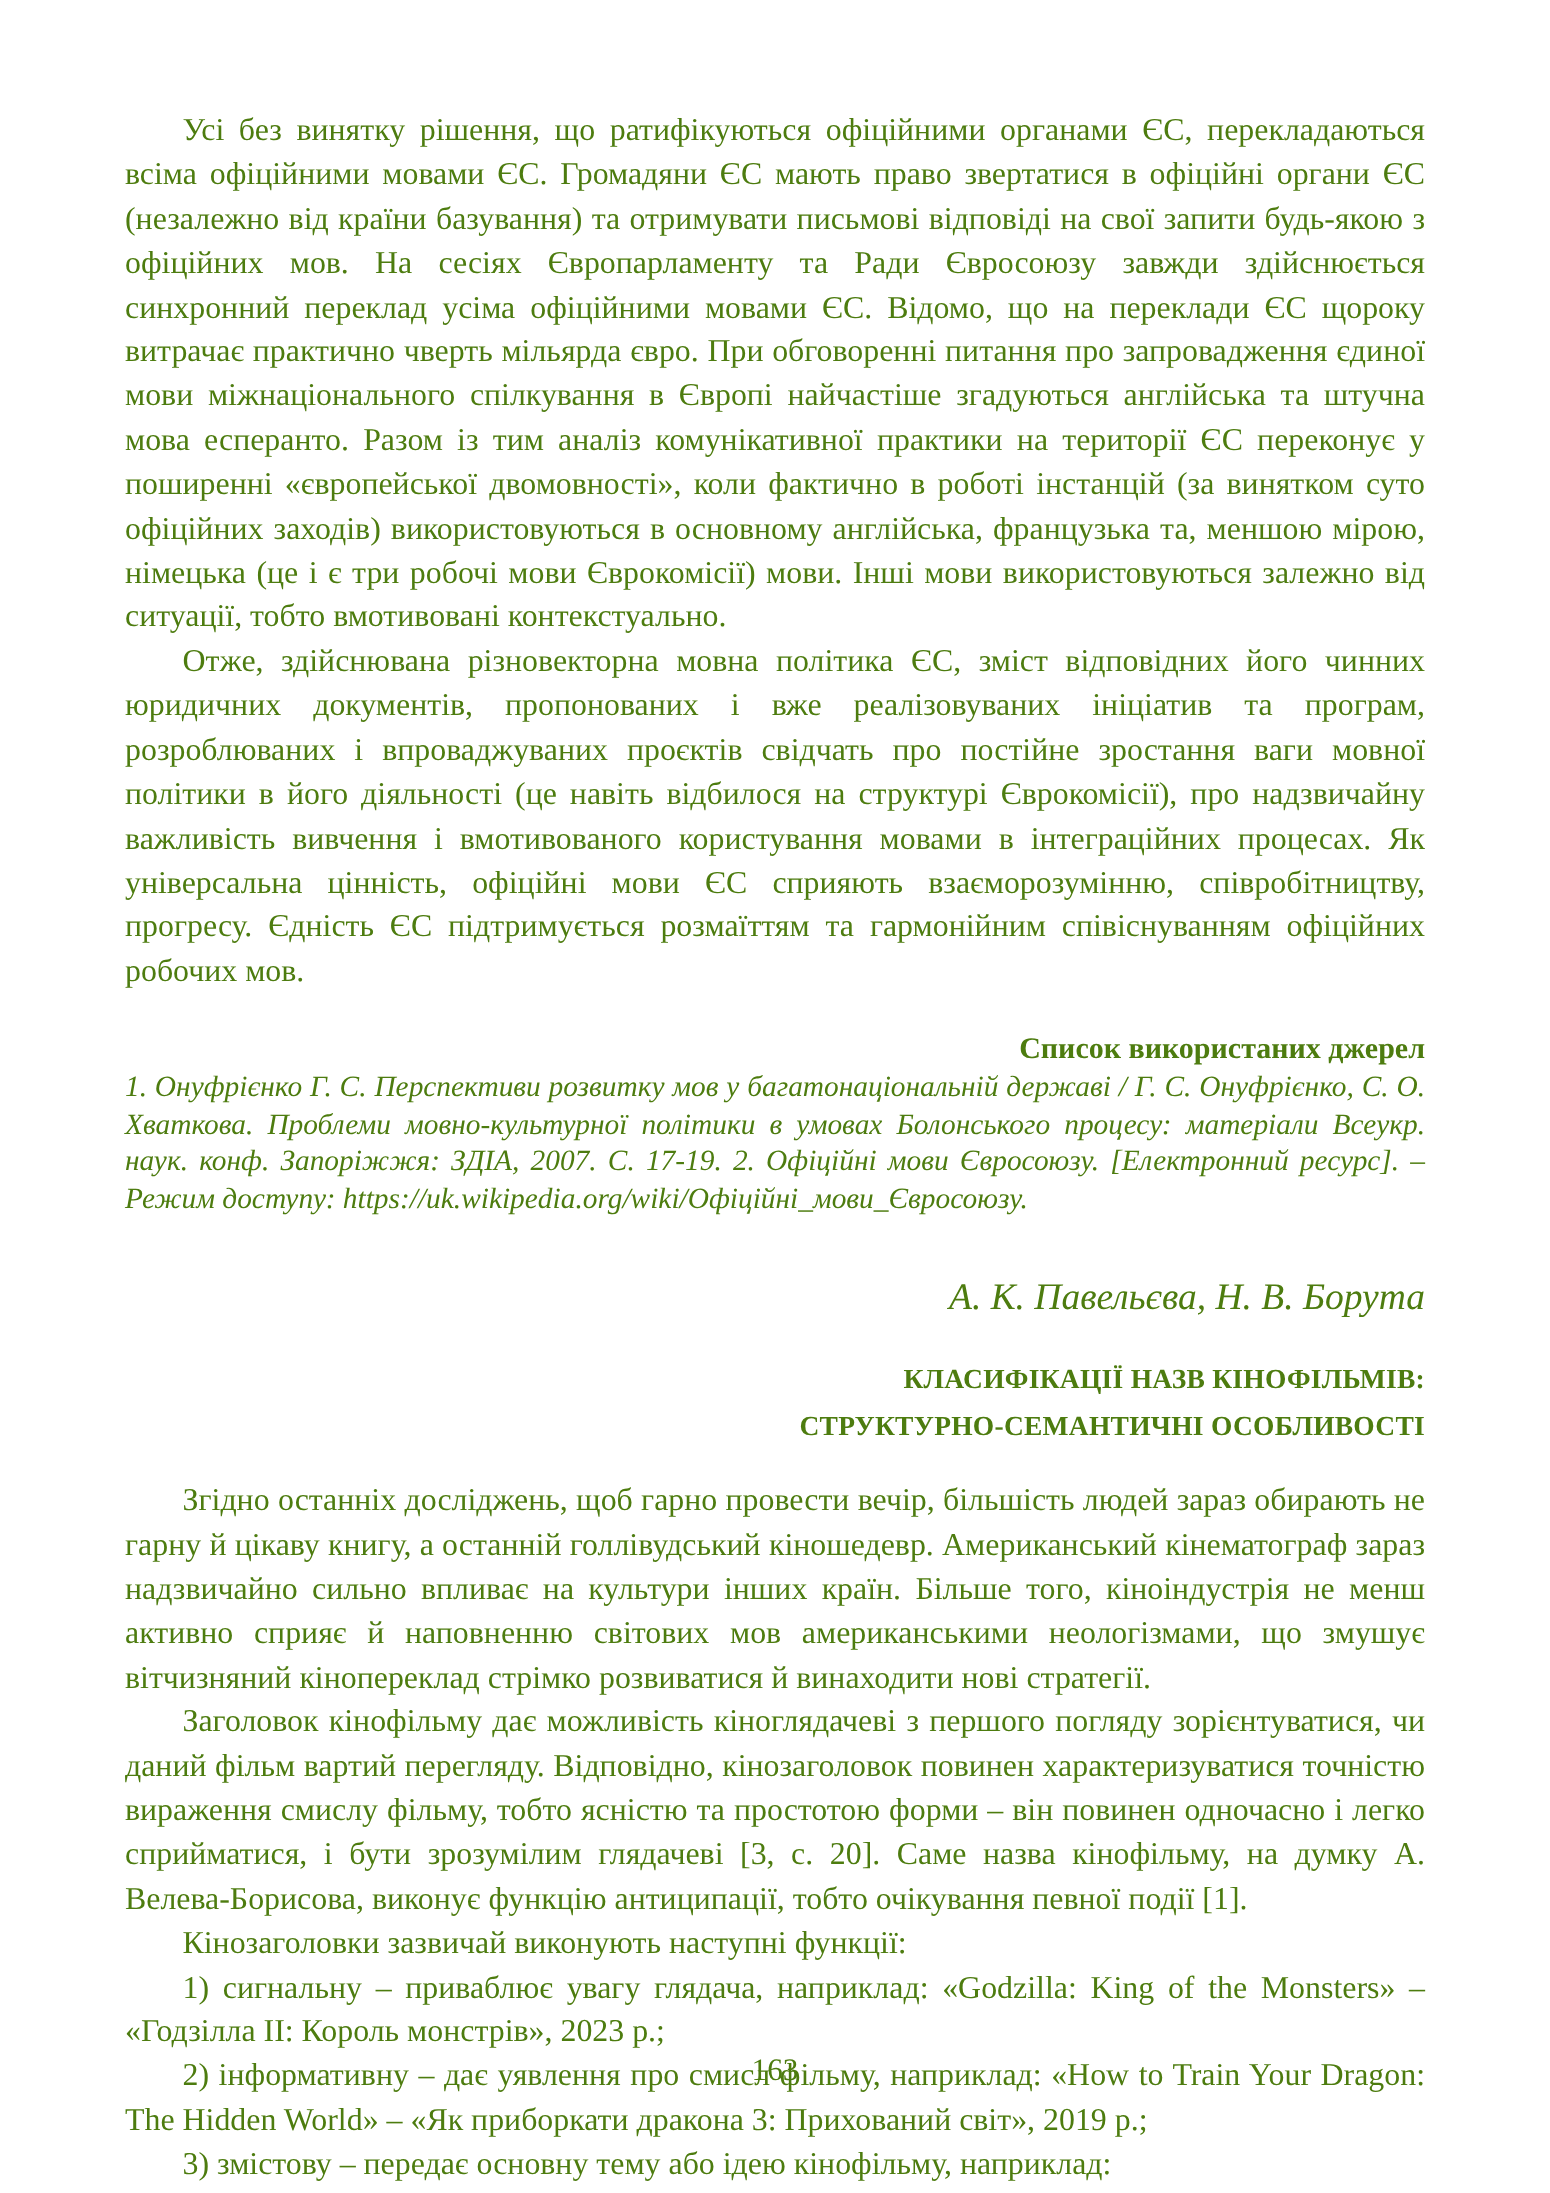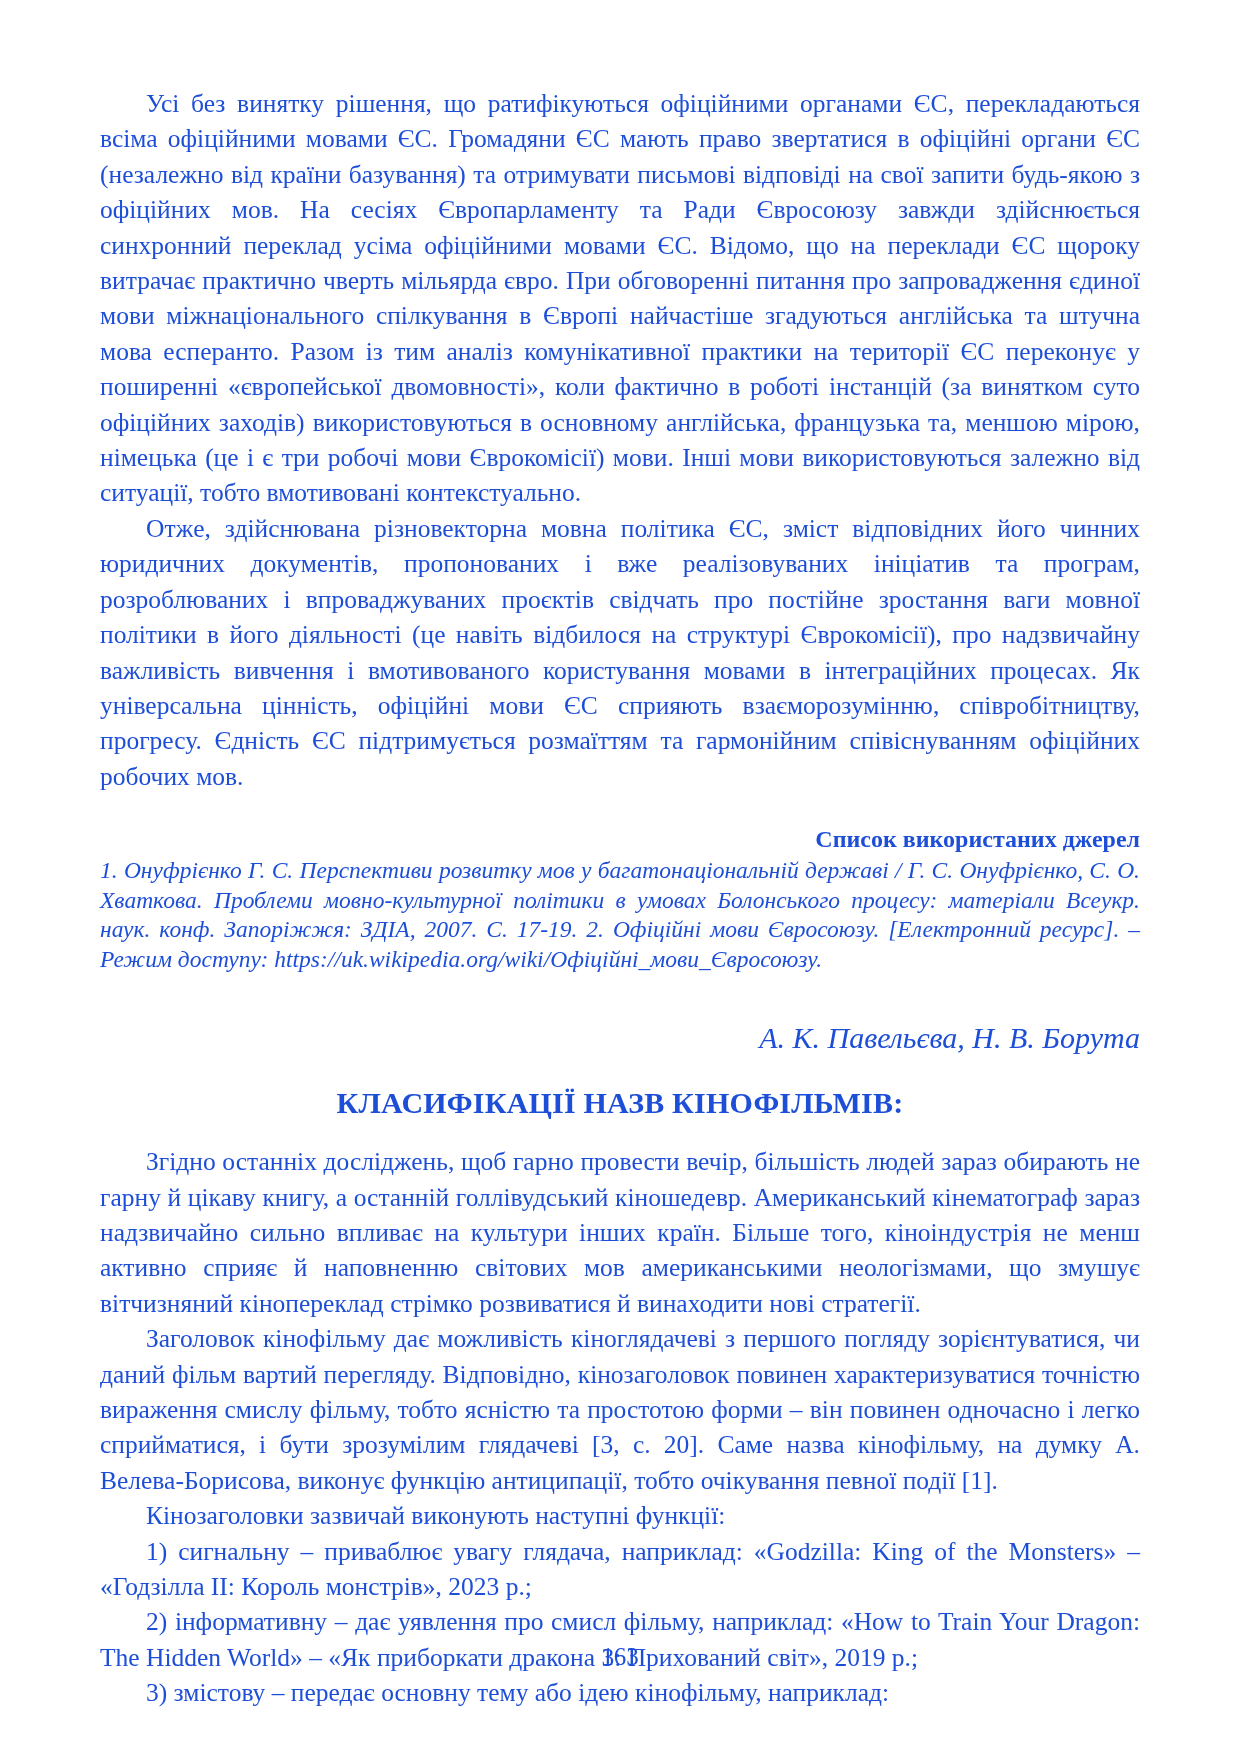--- a/index.html
+++ b/index.html
@@ -10,21 +10,21 @@
   }
   .page {
     position: relative;
     width: 1240px;
     height: 1754px;
     margin: 0 auto;
     background: #ffffff;
     box-sizing: border-box;
     padding: 86px 100px 0 100px;
     font-family: "Liberation Serif", "DejaVu Serif", serif;
-    color: #1d4ed8;
+    color: #4d7c0f;
   }
   .content {
     width: 1040px;
   }
   p.body {
     margin: 0;
     font-size: 25.5px;
     line-height: 35.4px;
     text-align: justify;
     text-indent: 46px;
@@ -49,23 +49,23 @@
   .authors {
     margin: 44px 0 0 0;
     font-size: 30px;
     font-weight: normal;
     font-style: italic;
     text-align: right;
     line-height: 40px;
   }
   .article-title {
     margin: 26px 0 0 0;
-    font-size: 30px;
+    font-size: 22px;
     font-weight: bold;
-    text-align: center;
+    text-align: right;
     line-height: 38px;
     letter-spacing: 0.2px;
   }
   .article-title .tline { display: block; }
   .spacer-after-title { height: 22px; }
   .page-number {
     position: absolute;
     left: 0;
     right: 0;
     bottom: 82px;
@@ -86,20 +86,21 @@
     <p class="body">Отже, здійснювана різновекторна мовна політика ЄС, зміст відповідних його чинних юридичних документів, пропонованих і вже реалізовуваних ініціатив та програм, розроблюваних і впроваджуваних проєктів свідчать про постійне зростання ваги мовної політики в його діяльності (це навіть відбилося на структурі Єврокомісії), про надзвичайну важливість вивчення і вмотивованого користування мовами в інтеграційних процесах. Як універсальна цінність, офіційні мови ЄС сприяють взаєморозумінню, співробітництву, прогресу. Єдність ЄС підтримується розмаїттям та гармонійним співіснуванням офіційних робочих мов.</p>
 
     <div class="refs-heading">Список використаних джерел</div>
 
     <p class="refs-body">1. Онуфрієнко Г. С. Перспективи розвитку мов у багатонаціональній державі / Г. С. Онуфрієнко, С. О. Хваткова. Проблеми мовно-культурної політики в умовах Болонського процесу: матеріали Всеукр. наук. конф. Запоріжжя: ЗДІА, 2007. С. 17-19. 2. Офіційні мови Євросоюзу. [Електронний ресурс]. – Режим доступу: https://uk.wikipedia.org/wiki/Офіційні_мови_Євросоюзу.</p>
 
     <div class="authors">А. К. Павельєва, Н. В. Борута</div>
 
     <div class="article-title">
       <span class="tline">КЛАСИФІКАЦІЇ НАЗВ КІНОФІЛЬМІВ:</span>
+      <span class="tline">СТРУКТУРНО-СЕМАНТИЧНІ ОСОБЛИВОСТІ</span>
     </div>
 
     <div class="spacer-after-title"></div>
 
     <p class="body">Згідно останніх досліджень, щоб гарно провести вечір, більшість людей зараз обирають не гарну й цікаву книгу, а останній голлівудський кіношедевр. Американський кінематограф зараз надзвичайно сильно впливає на культури інших країн. Більше того, кіноіндустрія не менш активно сприяє й наповненню світових мов американськими неологізмами, що змушує вітчизняний кінопереклад стрімко розвиватися й винаходити нові стратегії.</p>
 
     <p class="body">Заголовок кінофільму дає можливість кіноглядачеві з першого погляду зорієнтуватися, чи даний фільм вартий перегляду. Відповідно, кінозаголовок повинен характеризуватися точністю вираження смислу фільму, тобто ясністю та простотою форми – він повинен одночасно і легко сприйматися, і бути зрозумілим глядачеві [3, с. 20]. Саме назва кінофільму, на думку А. Велева-Борисова, виконує функцію антиципації, тобто очікування певної події [1].</p>
 
     <p class="body">Кінозаголовки зазвичай виконують наступні функції:</p>
 

